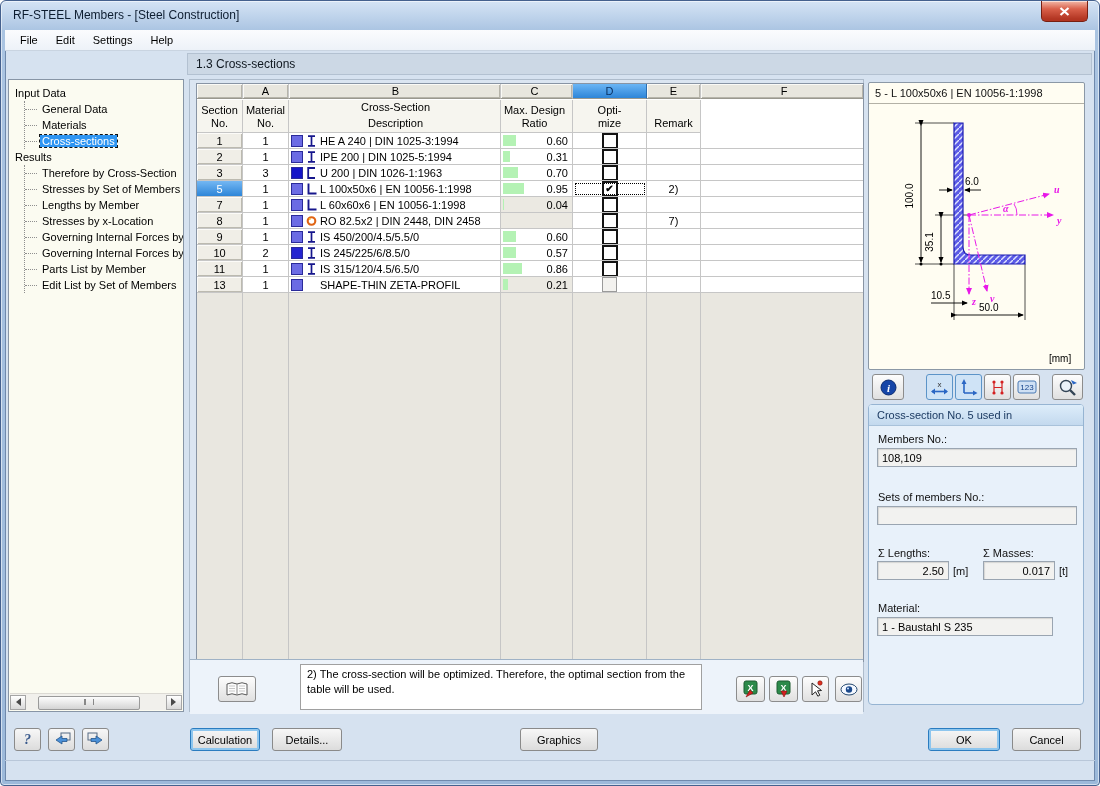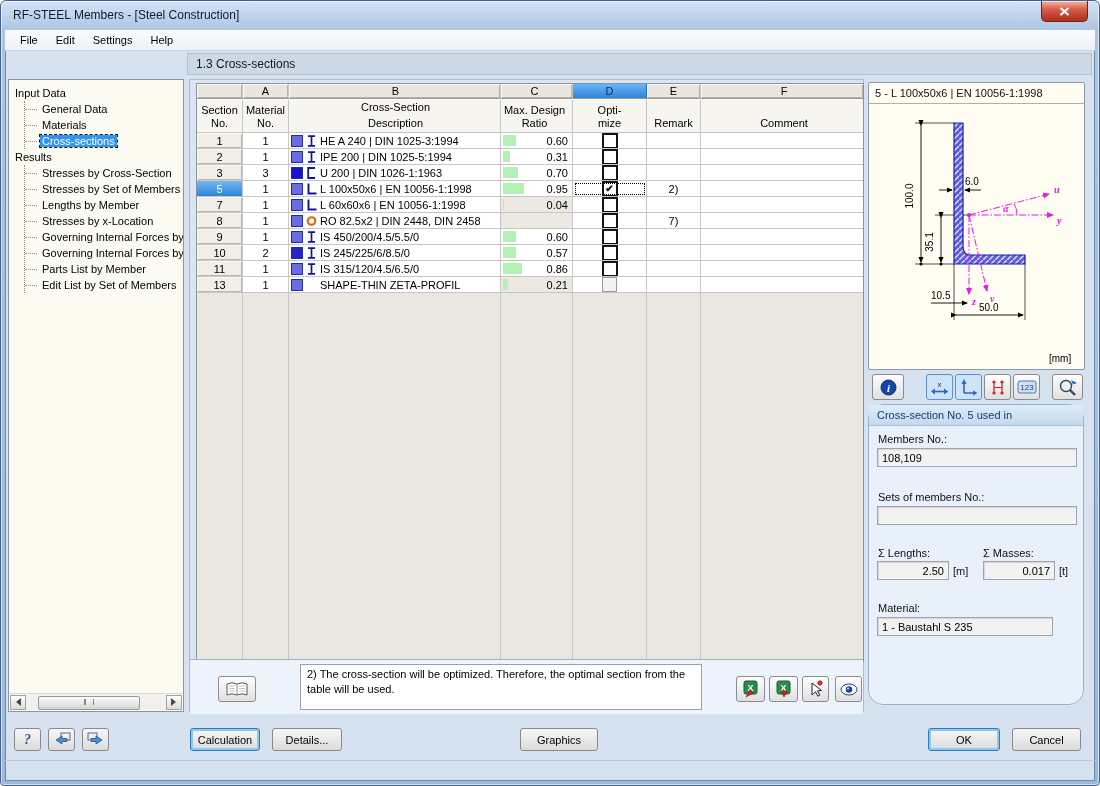--- a/index.html
+++ b/index.html
@@ -63,21 +63,21 @@
   #filler .fc{border-right:1px solid #c6c6c6;box-sizing:border-box;height:100%;}
   #filler .fc:last-child{border-right:none;}
   
   #tfoot{position:absolute;left:0;top:579px;width:673px;height:54px;background:#edf3fa;border-top:1px solid #9fb2c6;}
   #notebox{position:absolute;left:110px;top:4px;width:402px;height:46px;background:#fff;border:1px solid #a0a0a0;box-sizing:border-box;padding:2px 6px;line-height:15px;}
   .tbtn{position:absolute;height:26px;background:linear-gradient(#fdfdfd,#e0e0e0);border:1px solid #8c8c8c;border-radius:3px;display:flex;align-items:center;justify-content:center;box-sizing:border-box;}
   .tbtn.on{background:#cfe3f6;border-color:#5c94c8;}
   
   #diag{position:absolute;left:868px;top:82px;width:217px;height:288px;background:#fffdf2;border:1px solid #8b98a6;border-radius:2px;box-sizing:border-box;}
   #diag-title{height:20px;line-height:20px;padding-left:6px;border-bottom:1px solid #b3b1a6;color:#101010;overflow:hidden;white-space:nowrap;}
-  #group{position:absolute;left:868px;top:404px;width:216px;height:301px;background:#e8f1fa;border:1px solid #96b4d2;border-radius:15px;box-sizing:border-box;}
+  #group{position:absolute;left:868px;top:404px;width:216px;height:301px;background:#e8f1fa;border:1px solid #96b4d2;border-radius:4px;box-sizing:border-box;}
   #group-head{height:20px;line-height:20px;padding-left:8px;background:linear-gradient(#ddedfa,#c3d9ee);border-bottom:1px solid #a9c2da;color:#17365e;border-radius:2px 2px 0 0;}
   .glabel{position:absolute;color:#101010;}
   .gfield{position:absolute;height:19px;background:#f2f2f0;border:1px solid #9aa5b1;box-shadow:inset 1px 1px 1px rgba(0,0,0,.12);box-sizing:border-box;display:flex;align-items:center;padding:0 4px;}
   .gfield.num{justify-content:flex-end;padding-left:22px;}
   
   .btn{position:absolute;height:23px;background:linear-gradient(#f7f7f7,#dcdcdc);border:1px solid #8a8a8a;border-radius:3px;display:flex;align-items:center;justify-content:center;box-sizing:border-box;}
   .btn.default{border-color:#2a7cc0;box-shadow:inset 0 0 0 2px #8ec6ee;}
   #botline{position:absolute;left:5px;top:760px;width:1090px;height:1px;background:#b9c7d9;}
 </style>
 </head>
@@ -122,21 +122,21 @@
         </div>
         <div class="tree-item">
           <span class="tick"></span>
           <span class="tree-lbl sel">Cross-sections</span>
         </div>
       </div>
       <div class="tree-root">Results</div>
       <div class="tree-children">
         <div class="tree-item">
           <span class="tick"></span>
-          <span class="tree-lbl">Stresses by Cross-Section</span>
+          <span class="tree-lbl">Therefore by Cross-Section</span>
         </div>
         <div class="tree-item">
           <span class="tick"></span>
           <span class="tree-lbl">Stresses by Set of Members</span>
         </div>
         <div class="tree-item">
           <span class="tick"></span>
           <span class="tree-lbl">Lengths by Member</span>
         </div>
         <div class="tree-item">
@@ -201,23 +201,20 @@
         <div class="cell c3">
           <div>Max. Design</div>
           <div>Ratio</div>
         </div>
         <div class="cell c4">
           <div>Opti-</div>
           <div>mize</div>
         </div>
         <div class="cell c5">
           <div>Remark</div>
-        </div>
-        <div class="cell c6">
-          <div>Comment</div>
         </div>
       </div>
     <div id="table-body">
         <div class="trow">
           <div class="cell c0 secno">1</div>
           <div class="cell c1">1</div>
           <div class="cell c2">
             <span class="sw" style="background: rgb(107, 107, 228);"></span>
             <span class="secicon">
               <svg width="9" height="12" viewBox="0 0 9 12">

